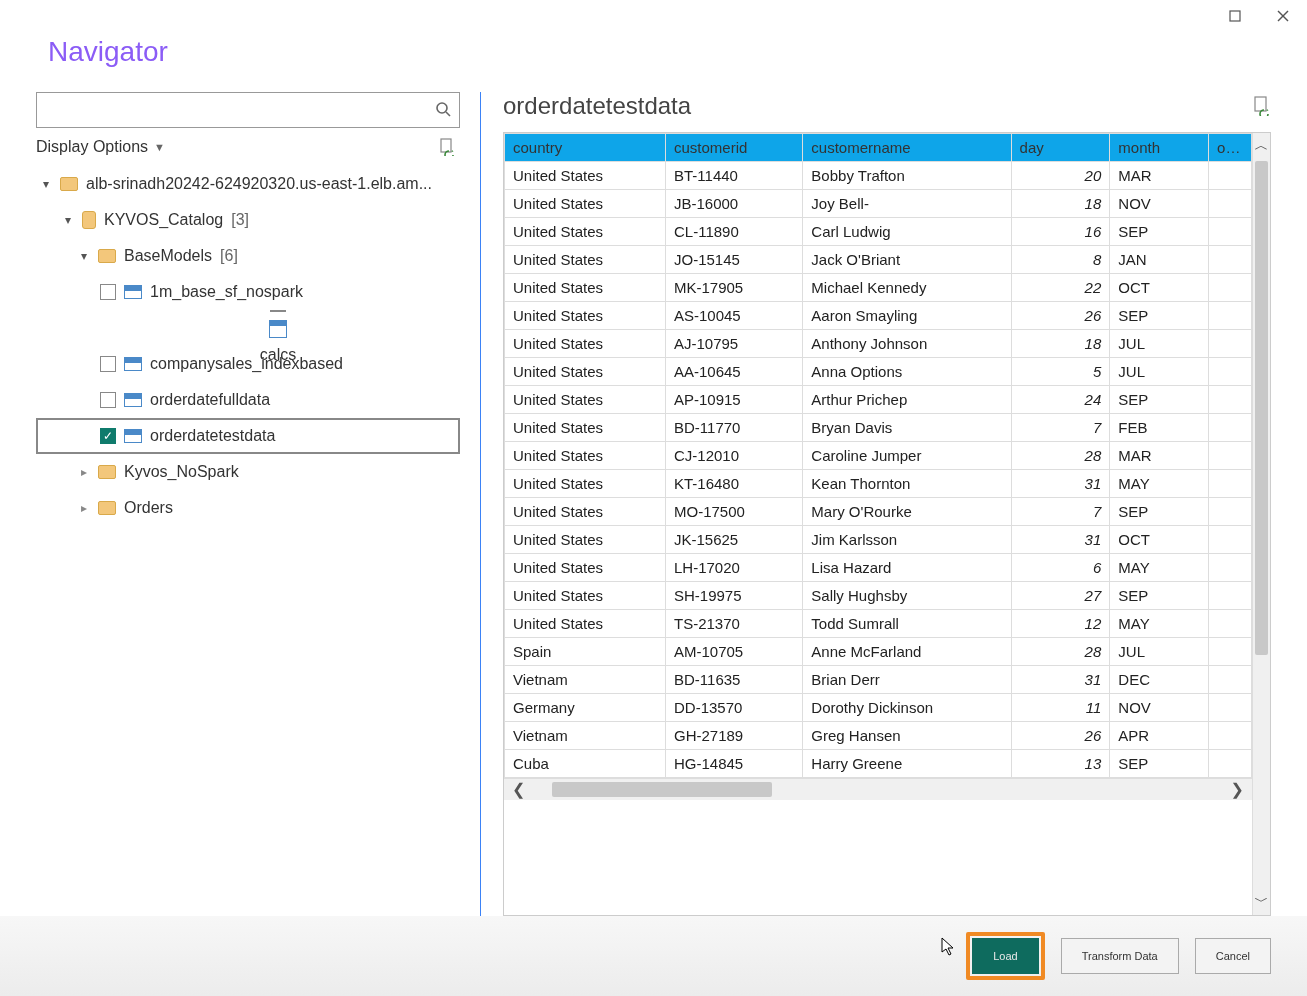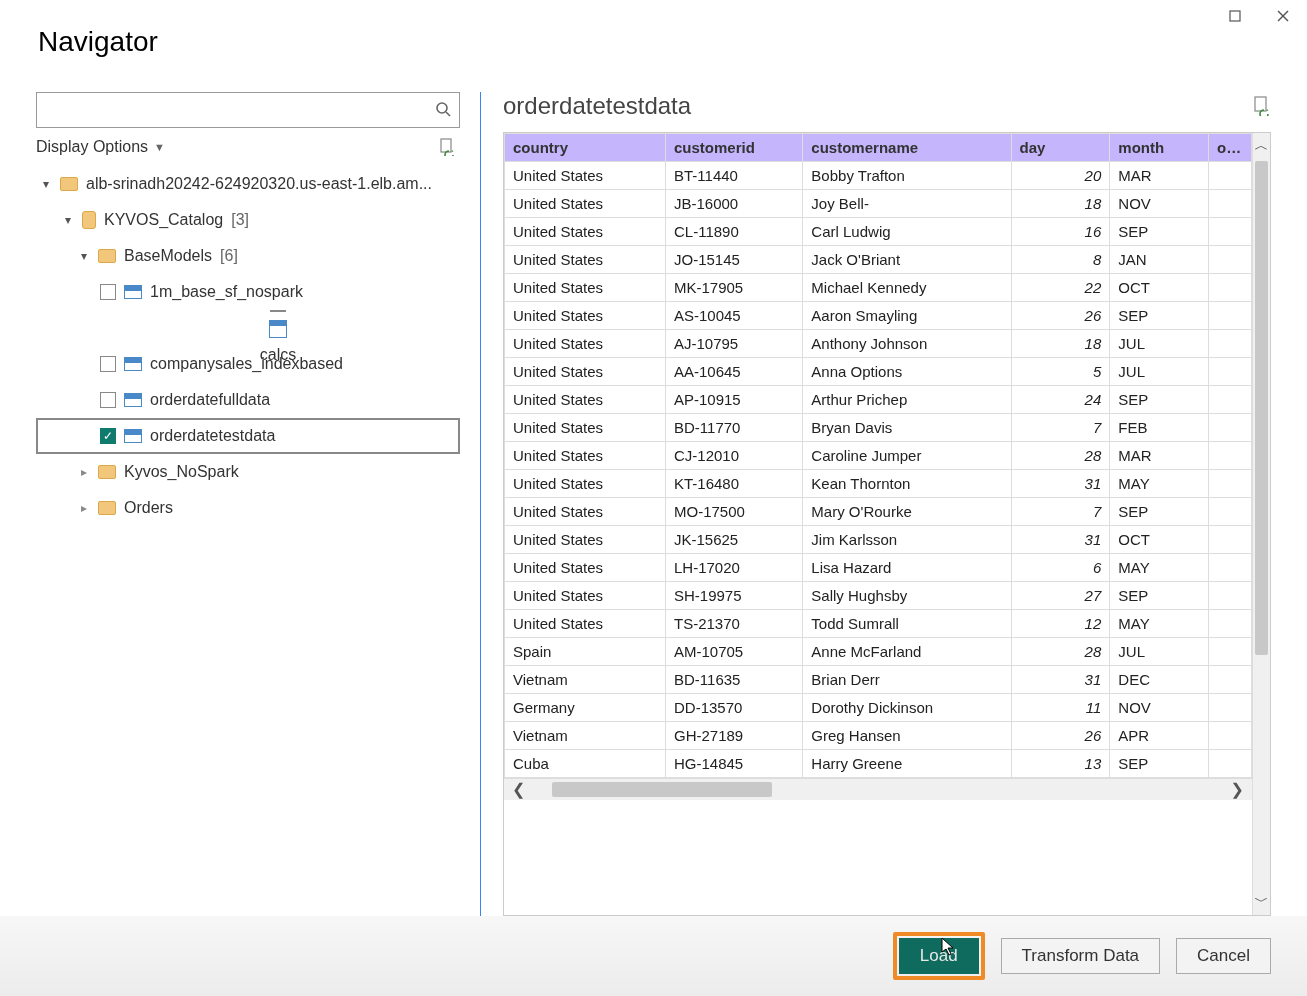--- a/index.html
+++ b/index.html
@@ -25,22 +25,22 @@
     display:flex; align-items:center; justify-content:center;
     color:#555;
     cursor:pointer;
   }
   .header {
     padding: 24px 36px 8px 36px;
   }
   .header h1 {
     font-size: 28px;
     font-weight: 400;
-    margin: 2px;
-    color: #000000;
+    margin: 12px;
+    color: #8b5cf6;
   }
   .content {
     position:absolute;
     top: 92px; left: 36px; right: 36px; bottom: 80px;
     display:flex;
   }
   .left-pane {
     width: 445px;
     flex: 0 0 445px;
     display:flex;
@@ -163,22 +163,22 @@
   th, td {
     border: 1px solid #ddd;
     padding: 5px 8px;
     text-align:left;
     font-size:15px;
     white-space:nowrap;
     overflow:hidden;
     text-overflow:ellipsis;
   }
   th {
-    background:#c4b5fd;
-    font-weight:700;
+    background:#0ea5e9;
+    font-weight:400;
     color:#333;
   }
   td.num { text-align:right; font-style:italic; }
   col.c-country{width:150px;}
   col.c-custid{width:128px;}
   col.c-custname{width:194px;}
   col.c-day{width:92px;}
   col.c-month{width:92px;}
   col.c-order{width:40px;}
   .vscroll {
@@ -206,21 +206,21 @@
     justify-content:flex-end;
     padding: 0 36px;
     gap:16px;
   }
   .btn {
     height:36px;
     padding:0 20px;
     border:1px solid #aaa;
     background:#f3f3f3;
     color:#333;
-    font-size:17px;
+    font-size:11px;
     cursor:pointer;
     display:flex;align-items:center;justify-content:center;
   }
   .btn.primary {
     background:#0e6b5e;
     color:#e8e8e8;
     border-color:#0e6b5e;
   }
   .highlight-ring {
     border:4px solid #f08a24;

